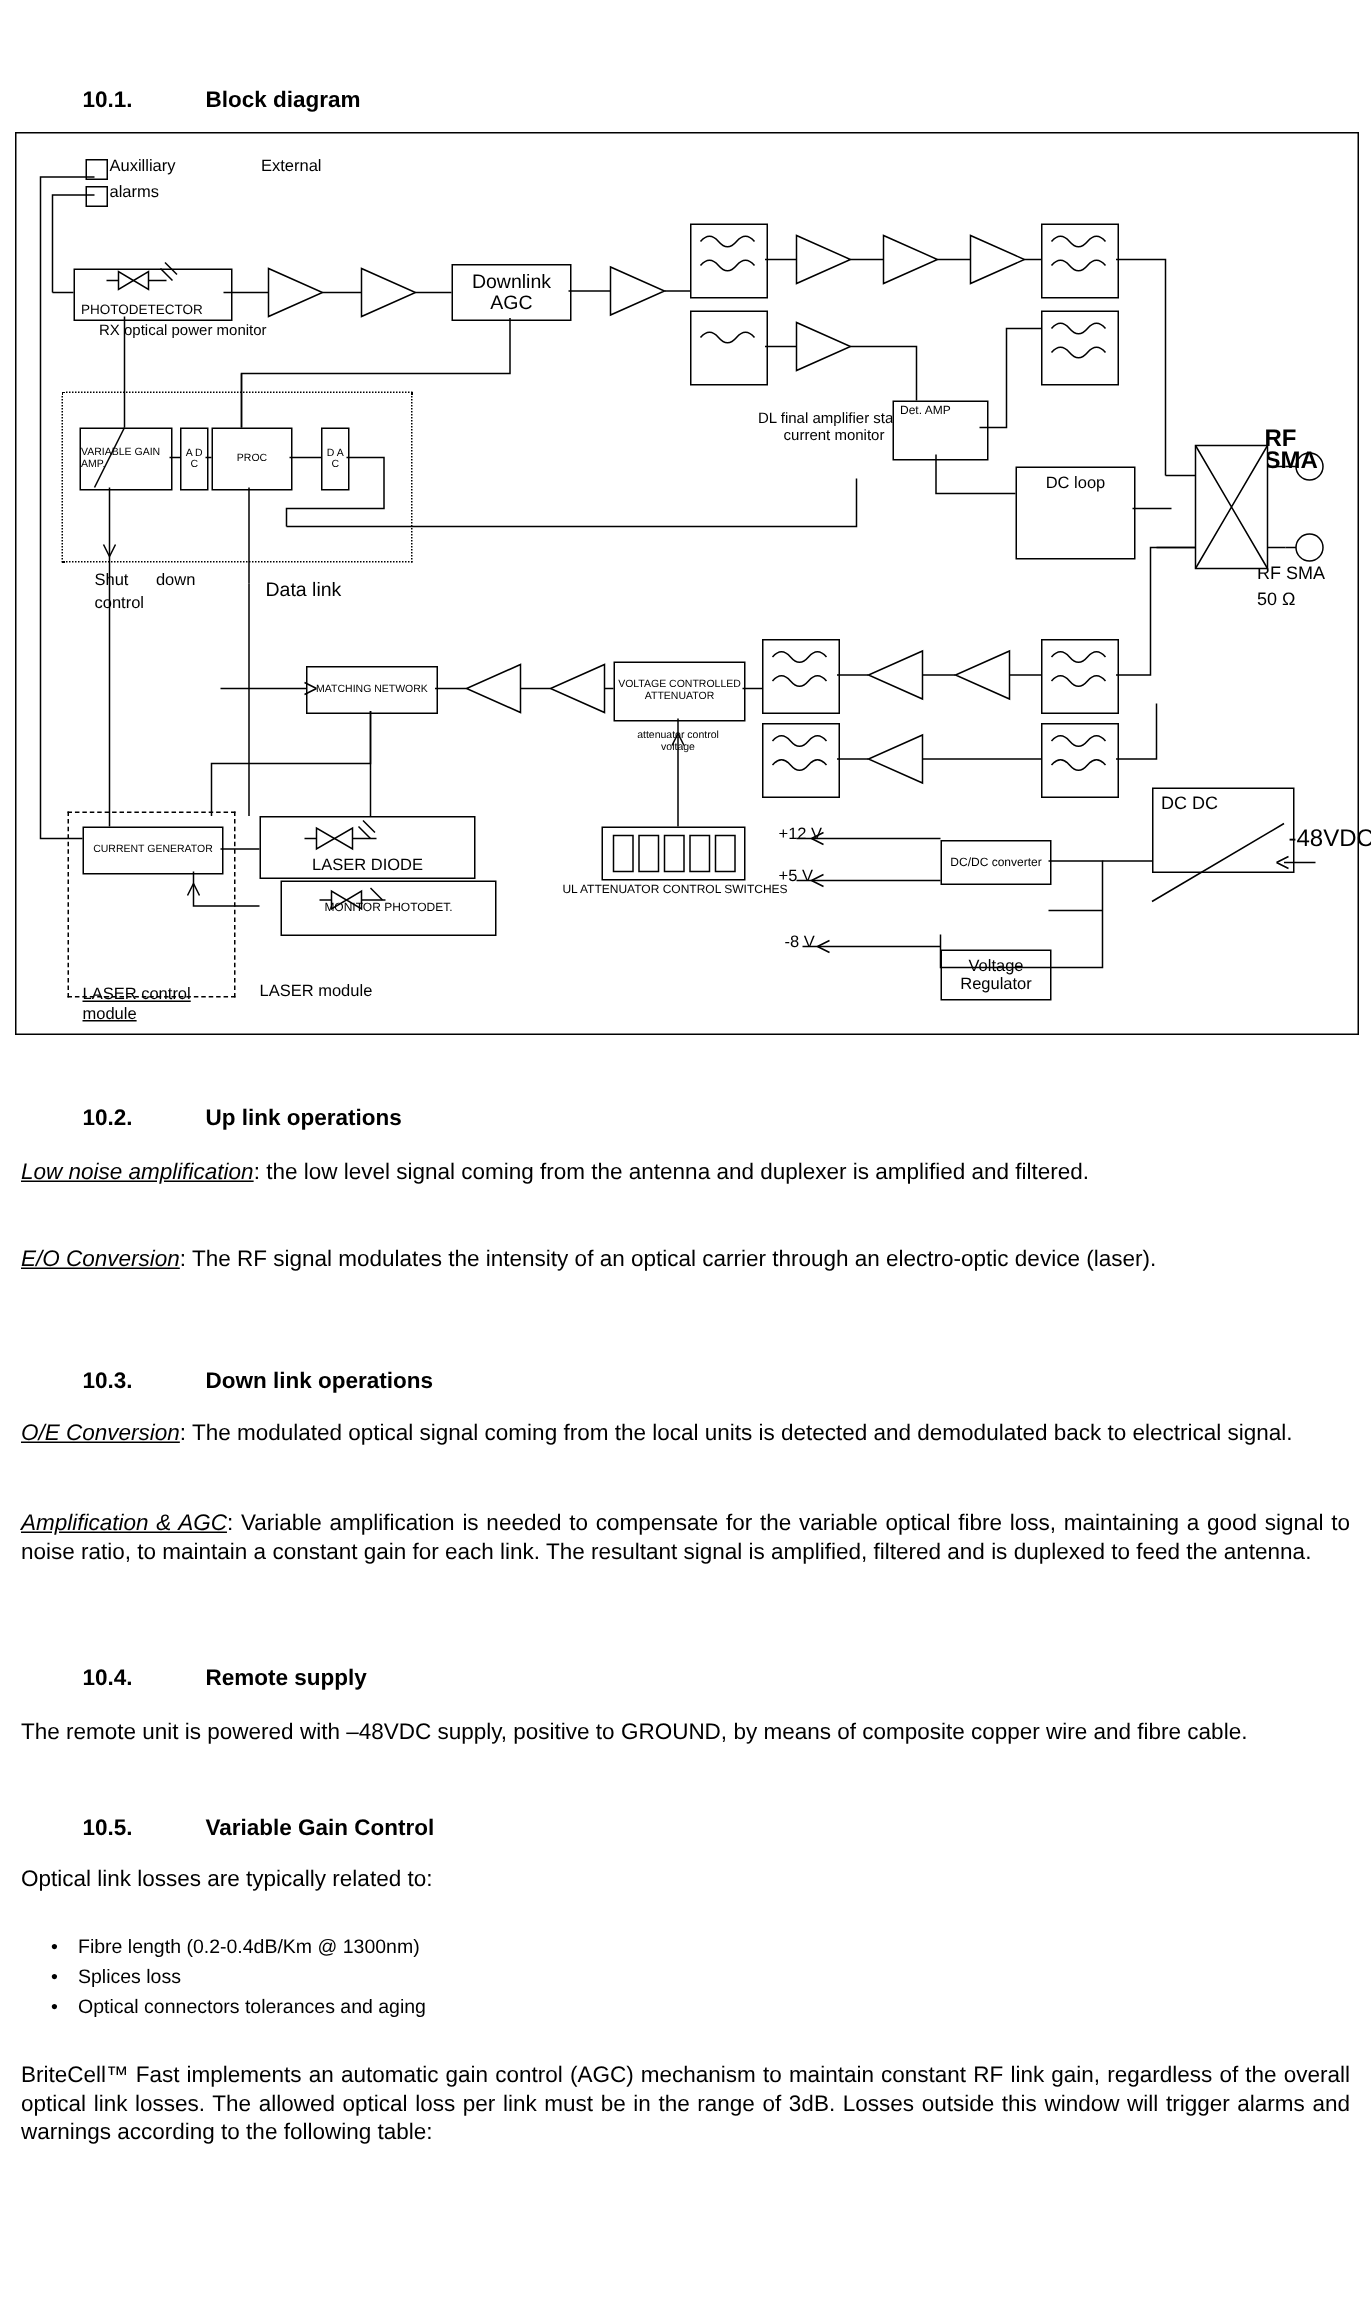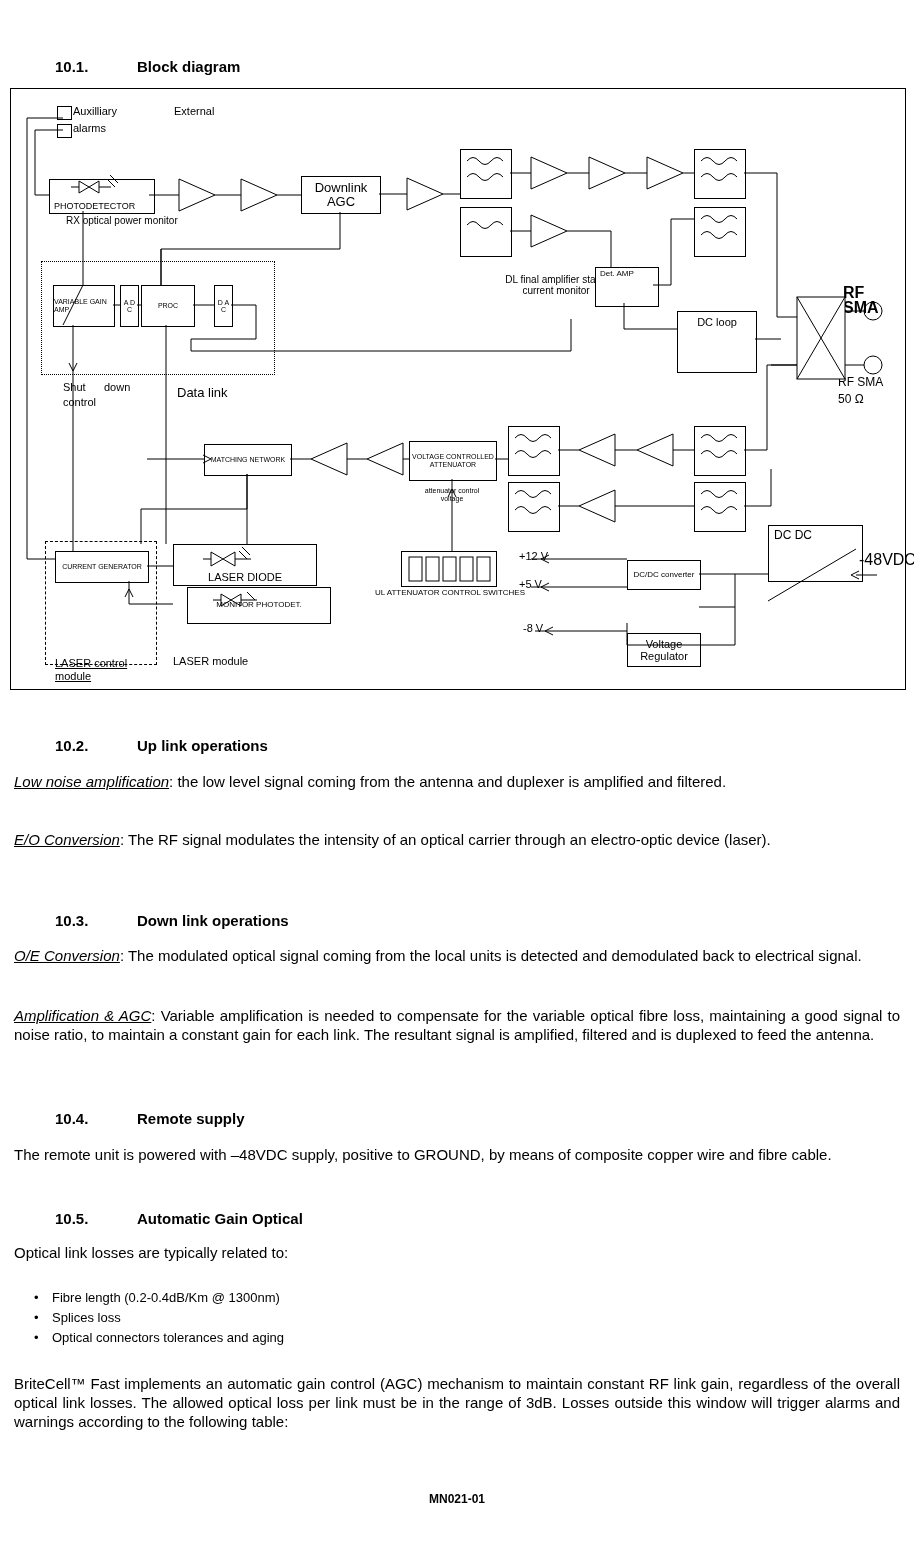--- a/index.html
+++ b/index.html
@@ -349,29 +349,28 @@
     <span class="u">Amplification  &amp;  AGC</span><span>: Variable amplification is needed to compensate for the variable optical fibre loss, maintaining a good signal to noise ratio, to maintain a constant gain for each link. The resultant signal is amplified, filtered and is duplexed to feed the antenna.</span>
   </p>
 
   <div class="h2" style="left:55px;top:1110px;">
     <span class="n">10.4.</span><span>Remote supply</span>
   </div>
 
   <p class="body" style="left:14px;top:1145px;width:886px;">The remote unit is powered with  –48VDC supply, positive to GROUND, by means of composite copper wire and fibre cable.</p>
 
   <div class="h2" style="left:55px;top:1210px;">
-    <span class="n">10.5.</span><span>Automatic Gain Optical</span>
+    <span class="n">10.5.</span><span>Variable Gain Control</span>
   </div>
 
   <p class="body" style="left:14px;top:1243px;width:886px;">Optical link losses are typically related to:</p>
 
   <ul class="bullets" style="left:14px;top:1288px;width:886px;">
     <li>Fibre length (0.2-0.4dB/Km @ 1300nm)</li>
     <li>Splices loss</li>
     <li>Optical connectors tolerances and aging</li>
   </ul>
 
   <p class="body" style="left:14px;top:1374px;width:886px;">BriteCell™ Fast implements an automatic gain control (AGC) mechanism to maintain constant RF link gain, regardless of the overall optical link losses.  The allowed optical loss per link must be in the range of 3dB.  Losses outside this window will trigger alarms and warnings according to the following table:</p>
 
-  <div class="footer" style="top:1492px;">MN021-01</div>
   <div class="footer2" style="top:1510px;">Page 16  of 28</div>
 
 </div>
 
 </body></html>

